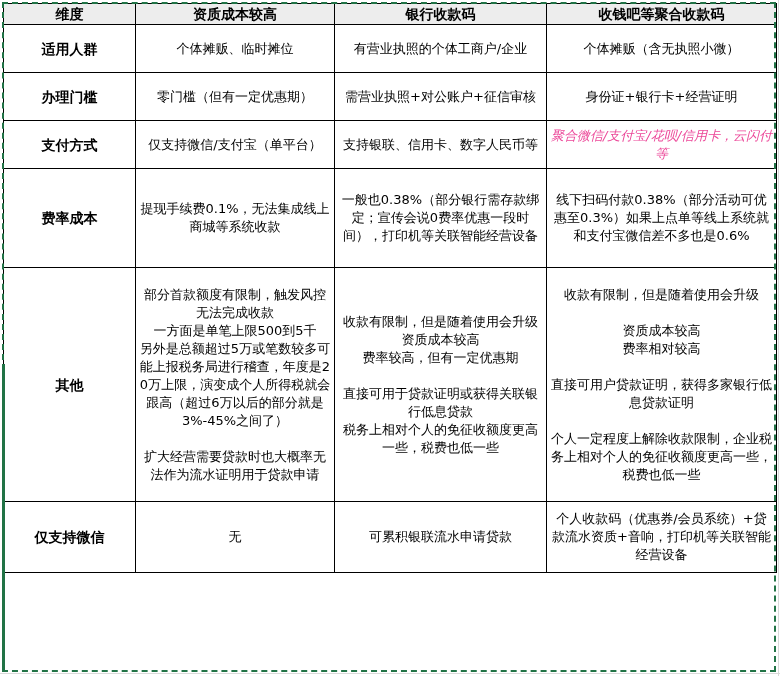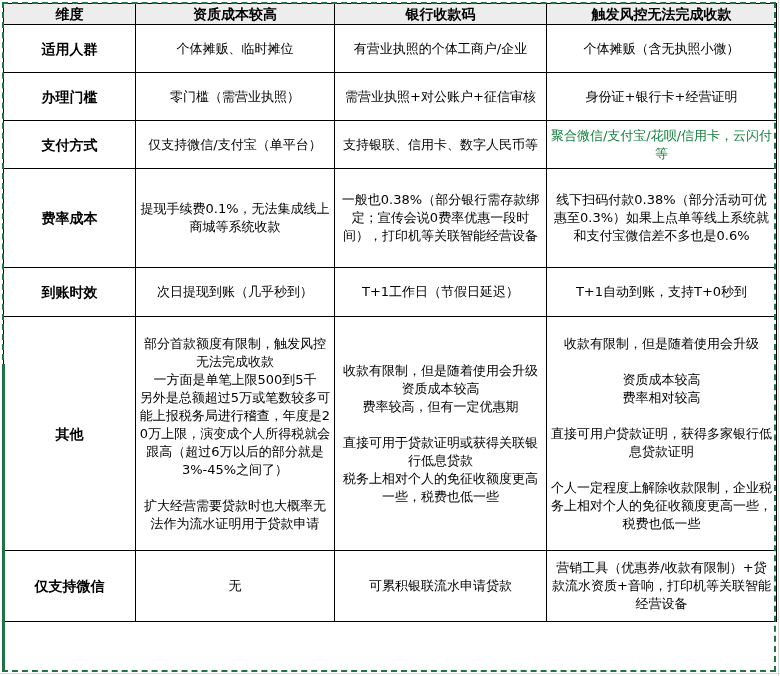--- a/index.html
+++ b/index.html
@@ -61,21 +61,22 @@
       font-weight: bold;
       font-size: 14px;
       height: 20px;
       padding: 0 14px;
     }
     table.cmp td.dim {
       font-weight: bold;
       font-size: 14px;
     }
     table.cmp td.red {
-      color: #15803d;
+      color: #ec4899;
+      font-style: italic;
     }
     .pixel {
       font-family: "DejaVu Sans", sans-serif;
       font-size: 12.5px;
       line-height: 16.5px;
     }
     .ml {
       white-space: pre-line;
     }
     
@@ -111,53 +112,47 @@
       <col style="width:132px">
       <col style="width:199px">
       <col style="width:212px">
       <col style="width:230px">
     </colgroup>
     <thead>
       <tr>
         <th>维度</th>
         <th>资质成本较高</th>
         <th>银行收款码</th>
-        <th>触发风控无法完成收款</th>
+        <th>收钱吧等聚合收款码</th>
       </tr>
     </thead>
     <tbody>
       <tr style="height:48px">
         <td class="dim">适用人群</td>
         <td>个体摊贩、临时摊位</td>
         <td>有营业执照的个体工商户/企业</td>
         <td>个体摊贩（含无执照小微）</td>
       </tr>
       <tr style="height:48px">
         <td class="dim">办理门槛</td>
-        <td>零门槛（需营业执照）</td>
+        <td>零门槛（但有一定优惠期）</td>
         <td>需营业执照+对公账户+征信审核</td>
         <td>身份证+银行卡+经营证明</td>
       </tr>
       <tr style="height:48px">
         <td class="dim">支付方式</td>
         <td>仅支持微信/支付宝（单平台）</td>
         <td>支持银联、信用卡、数字人民币等</td>
         <td class="red">聚合微信/支付宝/花呗/信用卡，云闪付等</td>
       </tr>
       <tr style="height:99px">
         <td class="dim">费率成本</td>
         <td>提现手续费0.1%，无法集成线上商城等系统收款</td>
         <td>一般也0.38%（部分银行需存款绑定；宣传会说0费率优惠一段时间），打印机等关联智能经营设备</td>
         <td>线下扫码付款0.38%（部分活动可优惠至0.3%）如果上点单等线上系统就和支付宝微信差不多也是0.6%</td>
-      </tr>
-      <tr style="height:49px">
-        <td class="dim">到账时效</td>
-        <td>次日提现到账（几乎秒到）</td>
-        <td>T+1工作日（节假日延迟）</td>
-        <td>T+1自动到账，支持T+0秒到</td>
       </tr>
       <tr style="height:234px">
         <td class="dim">其他</td>
         <td class="ml pixel">部分首款额度有限制，触发风控无法完成收款
 一方面是单笔上限500到5千
 另外是总额超过5万或笔数较多可能上报税务局进行稽查，年度是20万上限，演变成个人所得税就会跟高（超过6万以后的部分就是3%-45%之间了）
 
 扩大经营需要贷款时也大概率无法作为流水证明用于贷款申请</td>
         <td class="ml pixel">收款有限制，但是随着使用会升级
 资质成本较高
@@ -171,20 +166,20 @@
 费率相对较高
 
 直接可用户贷款证明，获得多家银行低息贷款证明
 
 个人一定程度上解除收款限制，企业税务上相对个人的免征收额度更高一些，税费也低一些</td>
       </tr>
       <tr style="height:71px">
         <td class="dim">仅支持微信</td>
         <td>无</td>
         <td>可累积银联流水申请贷款</td>
-        <td>营销工具（优惠券/收款有限制）+贷款流水资质+音响，打印机等关联智能经营设备</td>
+        <td>个人收款码（优惠券/会员系统）+贷款流水资质+音响，打印机等关联智能经营设备</td>
       </tr>
     </tbody>
   </table>
 
   <div class="sel-dash"></div>
   <div class="sel-solid"></div>
 </div>
 
 </body></html>

